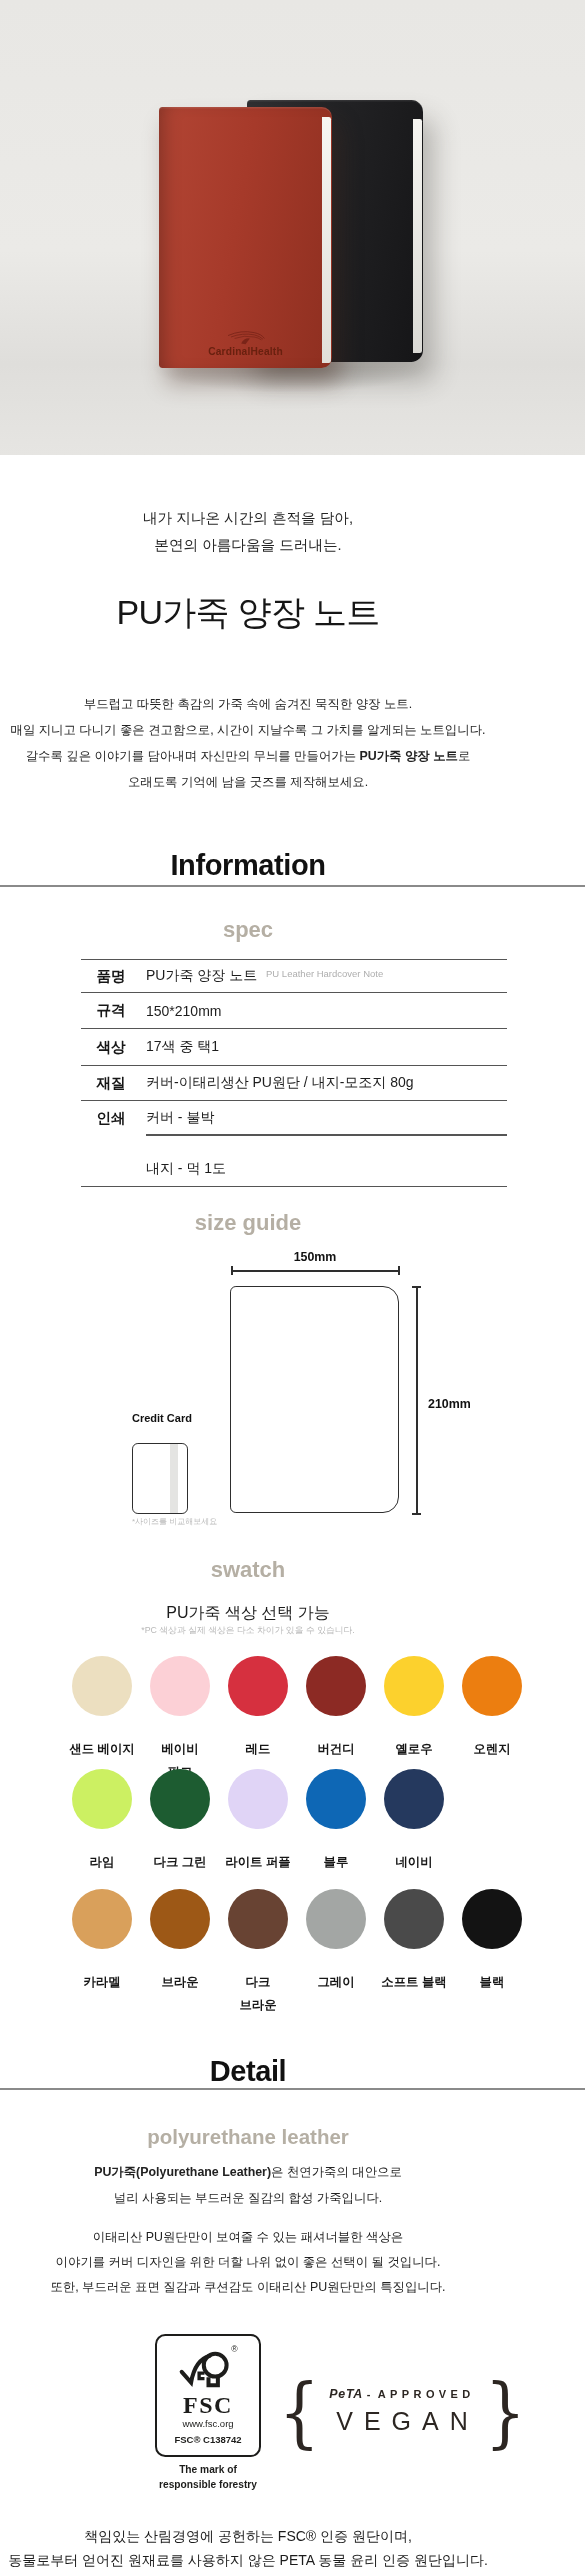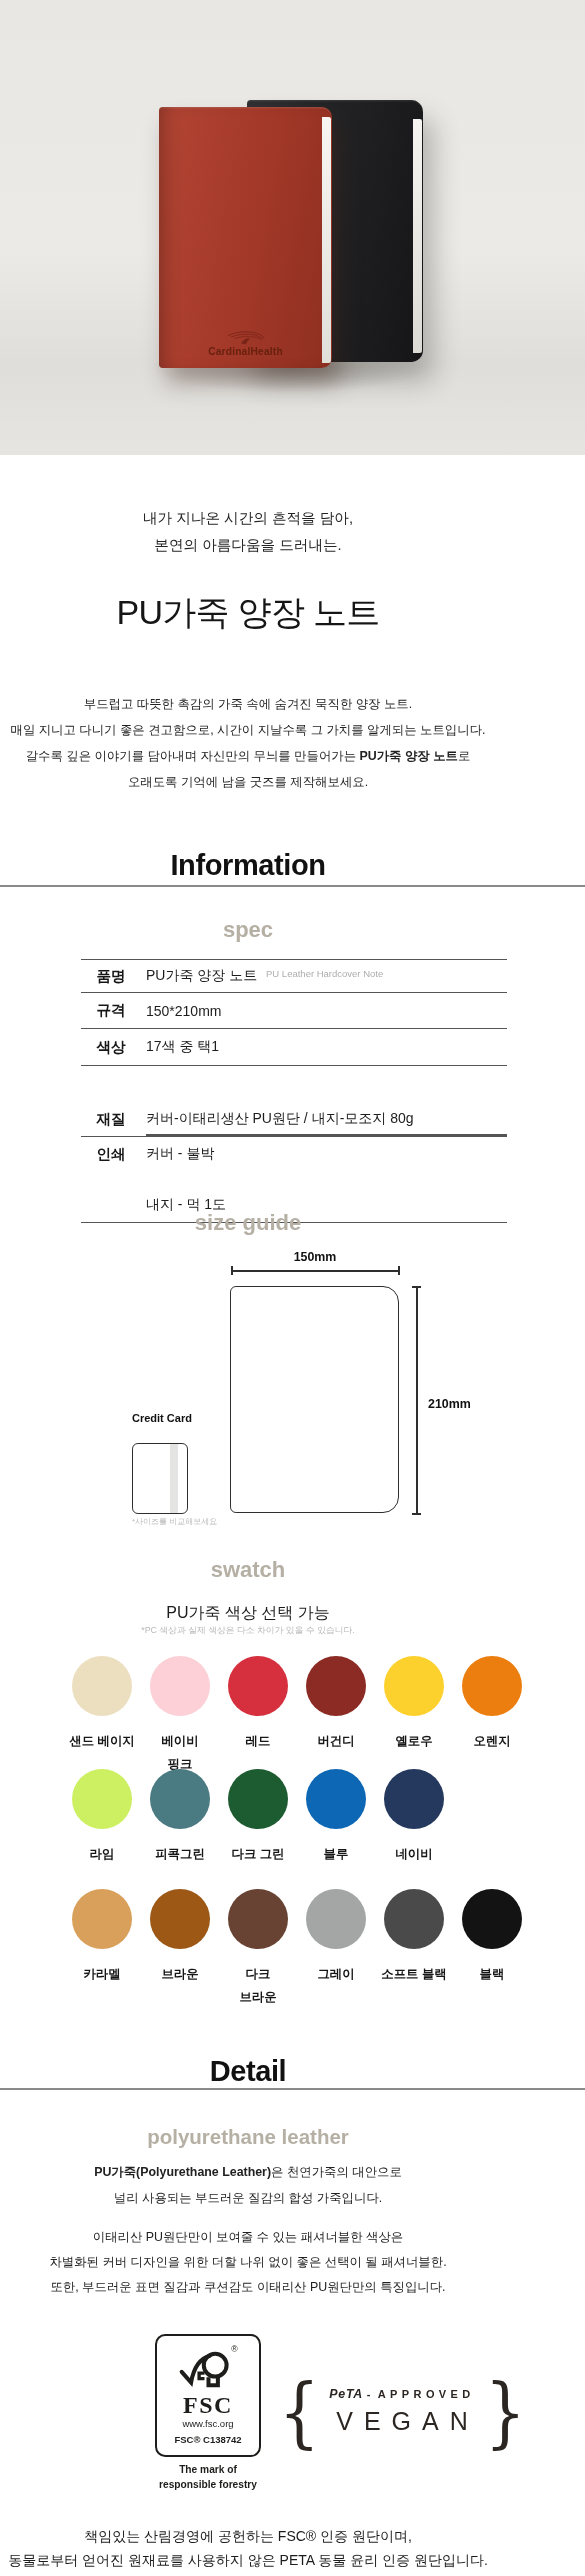--- a/index.html
+++ b/index.html
@@ -61,21 +61,21 @@
              background:#fff;box-sizing:border-box;overflow:hidden;}
   .card-stripe{position:absolute;top:0;bottom:0;left:37px;width:8px;background:#e4e4e2;}
   .small-gray{font-size:8px;color:#bcbcbc;}
 
   
   .sw-sub{top:1602px;font-size:16px;line-height:22px;font-weight:500;color:#1c1c1c;}
   .sw-note{top:1624px;font-size:8.8px;line-height:12.4px;color:#b9b9b9;}
   .sw-row{position:absolute;left:63px;width:468px;display:flex;}
   .sw-cell{width:78px;display:flex;flex-direction:column;align-items:center;}
   .sw-circle{width:60px;height:60px;border-radius:50%;}
-  .sw-label{margin-top:14px;font-size:12.4px;font-weight:700;line-height:23.4px;text-align:center;
+  .sw-label{margin-top:22px;font-size:12.4px;font-weight:700;line-height:23.4px;text-align:center;
             white-space:pre-line;color:#161616;}
 
   
   .poly-p1{top:2159px;font-size:12.4px;line-height:26px;color:#222;}
   .poly-p2{top:2225px;font-size:12.4px;line-height:25px;color:#222;}
 
   
   .fsc-box{left:155px;top:2334px;width:106px;height:123px;border:2.9px solid #1d1d1b;border-radius:10.2px;
            box-sizing:border-box;display:flex;flex-direction:column;align-items:center;background:#fff;}
   .fsc-acronym{font-family:"Liberation Serif",serif;font-size:24px;font-weight:700;letter-spacing:1.5px;
@@ -144,21 +144,21 @@
       <span class="spec-note">PU Leather Hardcover Note</span>
     </div>
     <div class="spec-row" style="height:36px;">
       <span class="spec-label">규격</span>
       <span class="spec-value">150*210mm</span>
     </div>
     <div class="spec-row" style="height:37px;">
       <span class="spec-label">색상</span>
       <span class="spec-value">17색 중 택1</span>
     </div>
-    <div class="spec-row" style="height:35px;margin-top:36px;">
+    <div class="spec-row" style="height:35px;">
       <span class="spec-label">재질</span>
       <span class="spec-value">커버-이태리생산 PU원단 / 내지-모조지 80g</span>
     </div>
     <div class="spec-row nb" style="height:34px;">
       <span class="spec-label">인쇄</span>
       <span class="spec-value">커버 - 불박</span>
     </div>
     <div class="spec-subline"></div>
     <div class="spec-row nb" style="height:35px;margin-top:16px;">
       <span class="spec-label"></span>
@@ -216,26 +216,26 @@
         <div class="sw-circle" style="background-color: rgb(236, 126, 16);"></div>
         <div class="sw-label">오렌지</div>
       </div>
   </div>
   <div class="sw-row" style="top:1769px;">
     <div class="sw-cell">
         <div class="sw-circle" style="background-color: rgb(204, 240, 98);"></div>
         <div class="sw-label">라임</div>
       </div>
     <div class="sw-cell">
-        <div class="sw-circle" style="background-color: rgb(74, 123, 130);"></div>
-        <div class="sw-label">피콕그린</div>
-      </div>
-    <div class="sw-cell">
         <div class="sw-circle" style="background-color: rgb(29, 92, 49);"></div>
         <div class="sw-label">다크 그린</div>
+      </div>
+    <div class="sw-cell">
+        <div class="sw-circle" style="background-color: rgb(224, 212, 246);"></div>
+        <div class="sw-label">라이트 퍼플</div>
       </div>
     <div class="sw-cell">
         <div class="sw-circle" style="background-color: rgb(14, 103, 181);"></div>
         <div class="sw-label">블루</div>
       </div>
     <div class="sw-cell">
         <div class="sw-circle" style="background-color: rgb(37, 57, 94);"></div>
         <div class="sw-label">네이비</div>
       </div>
   </div>
@@ -271,21 +271,21 @@
   <div class="abs divider" style="top:2088px;"></div>
 
   <div class="abs ctr gray-h" style="top:2124px;font-size:20.5px;line-height:26px;">polyurethane leather</div>
 
   <div class="abs ctr poly-p1">
     <div><b>PU가죽(Polyurethane Leather)</b><span>은 천연가죽의 대안으로</span></div>
     <div>널리 사용되는 부드러운 질감의 합성 가죽입니다.</div>
   </div>
   <div class="abs ctr poly-p2">
     <div>이태리산 PU원단만이 보여줄 수 있는 패셔너블한 색상은</div>
-    <div>차별화된 커버 디자인을 위한 더할 나위 없이 좋은 선택이 될 패셔너블한.</div>
+    <div>이야기를 커버 디자인을 위한 더할 나위 없이 좋은 선택이 될 것입니다.</div>
     <div>또한, 부드러운 표면 질감과 쿠션감도 이태리산 PU원단만의 특징입니다.</div>
   </div>
 
   <div class="abs fsc-box">
     <svg width="67" height="53" viewBox="0 0 100 78" fill="none" style="margin-top:5.9px;">
       <path d="M10 44 L24 60 C28 36 38 24 52 20" stroke="#1d1d1b" stroke-width="6" stroke-linecap="round" fill="none"></path>
       <circle cx="60" cy="34" r="17" stroke="#1d1d1b" stroke-width="6" fill="none"></circle>
       <path d="M50 52 v12 h14 v-12" stroke="#1d1d1b" stroke-width="6" fill="none"></path>
       <path d="M44 46 h-8 v8 h8" stroke="#1d1d1b" stroke-width="5" fill="none"></path>
       <text x="84" y="14" font-size="13" fill="#1d1d1b" font-family="Liberation Sans,sans-serif">®</text>

